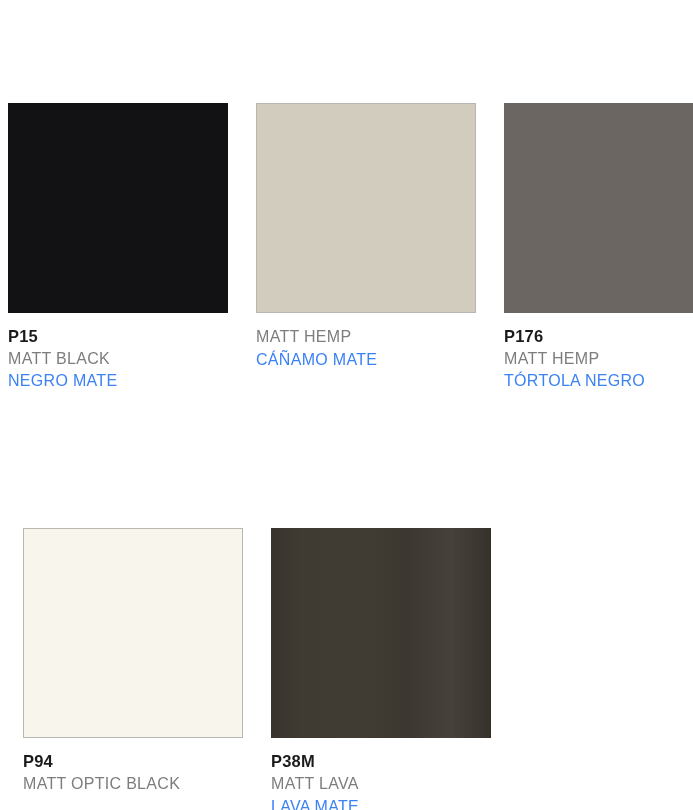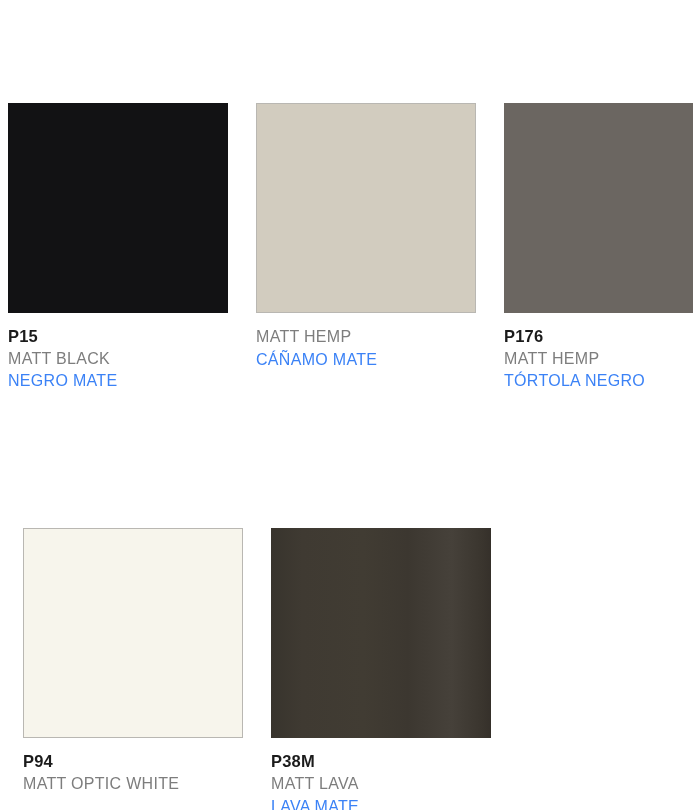--- a/index.html
+++ b/index.html
@@ -116,21 +116,21 @@
         <div class="code">P176</div>
         <div class="name-en">MATT HEMP</div>
         <div class="name-es">TÓRTOLA NEGRO</div>
       </div>
     </div>
 
     <div class="swatch-cell row-2">
       <div class="chip bordered" style="background:#f7f5ec;"></div>
       <div class="labels">
         <div class="code">P94</div>
-        <div class="name-en">MATT OPTIC WHITE</div>
+        <div class="name-en">MATT OPTIC BLACK</div>
       </div>
     </div>
 
     <div class="swatch-cell row-2">
       <div class="chip" style="background:linear-gradient(90deg,
              #38342d 0%,
              #3f3a32 14%,
              #413c33 42%,
              #3c3730 62%,
              #46413a 82%,

